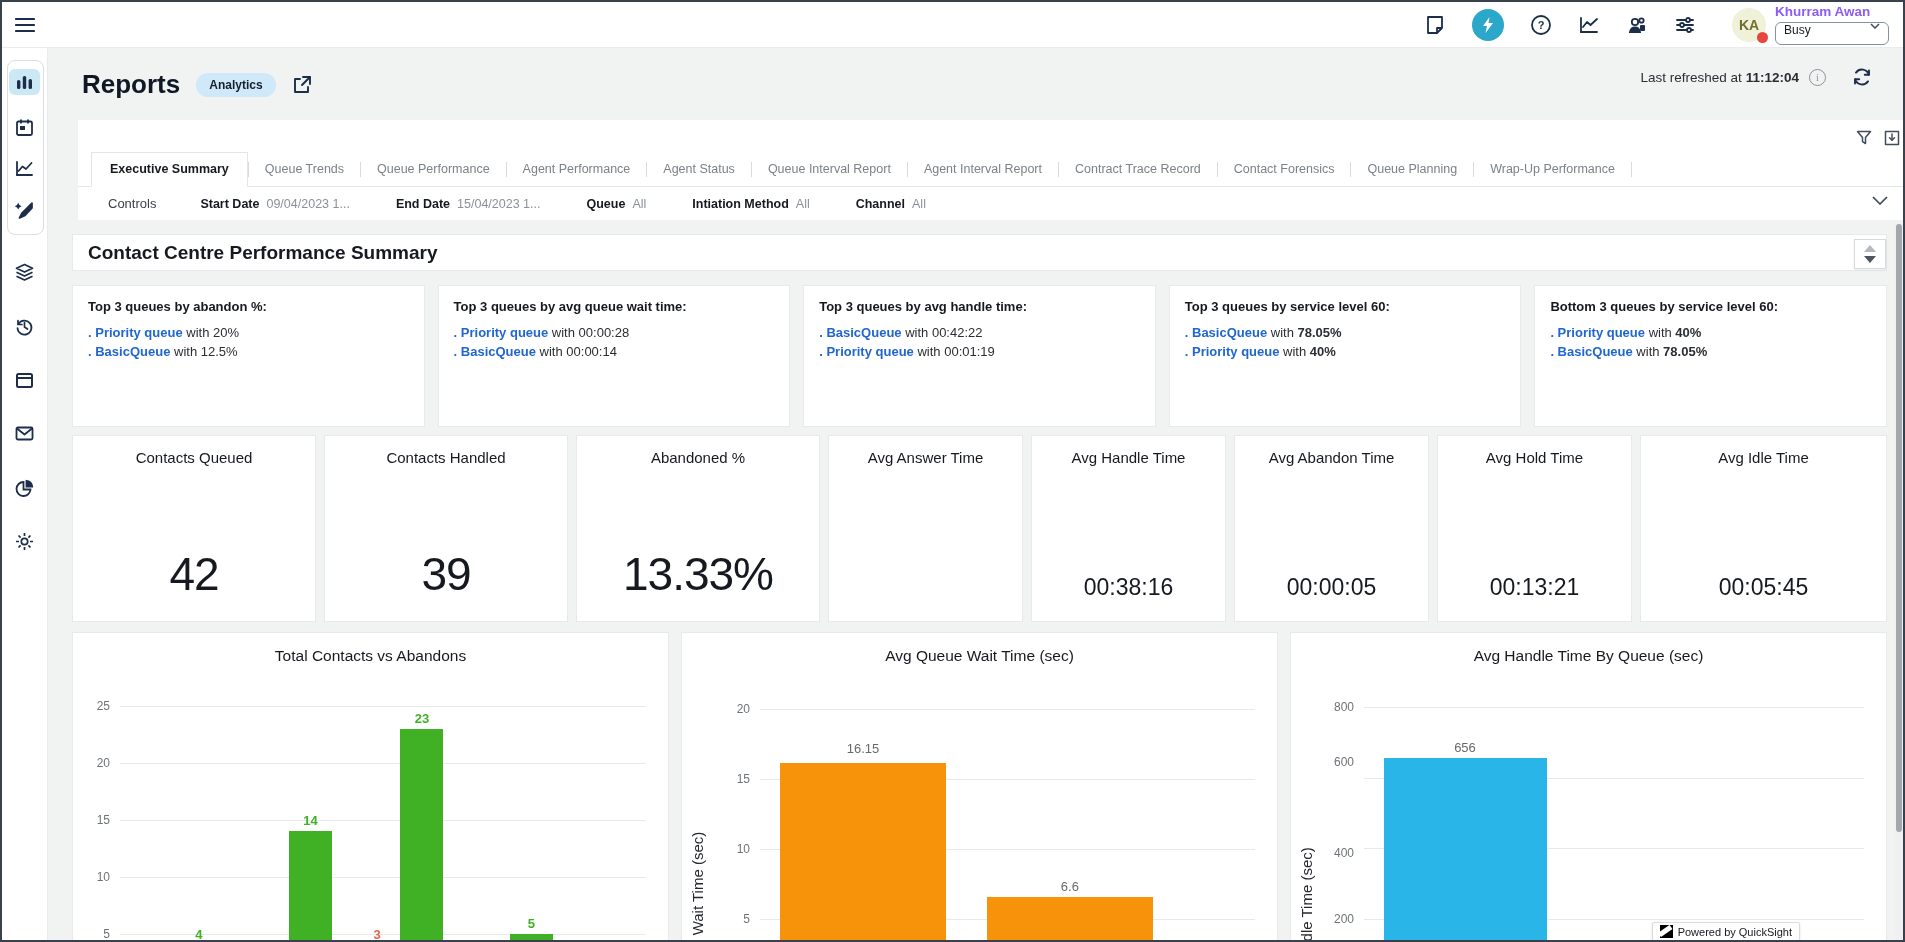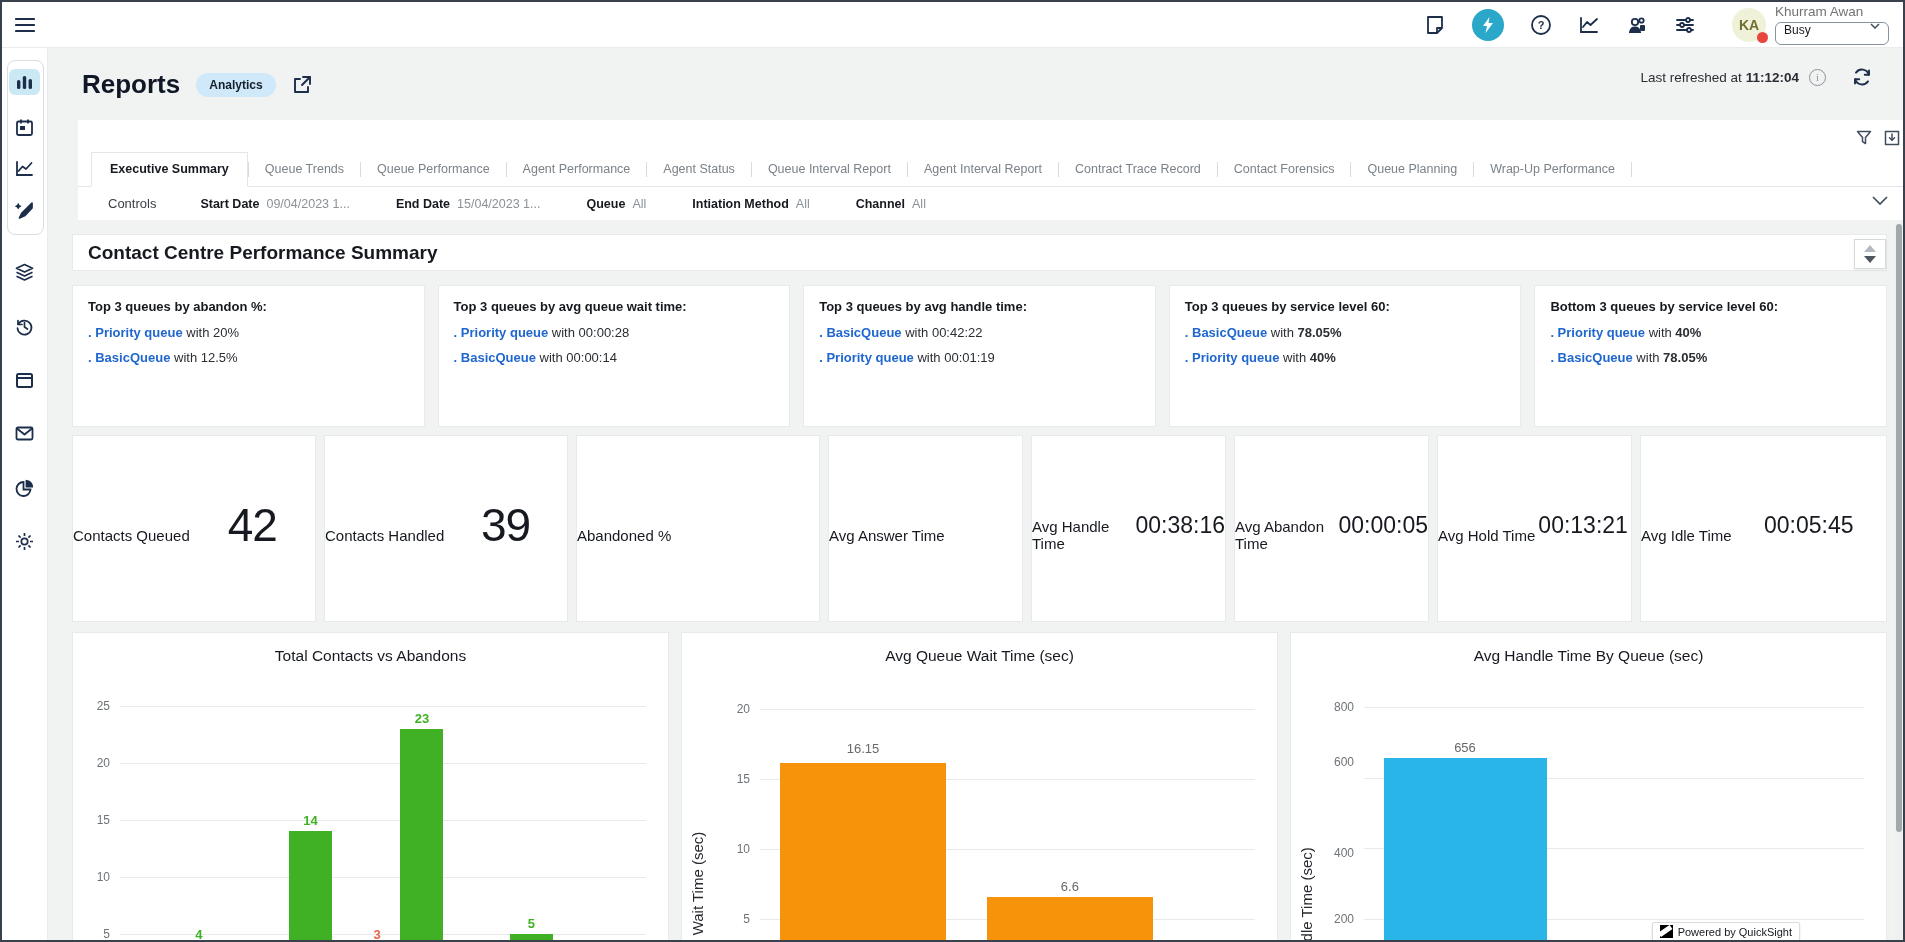--- a/index.html
+++ b/index.html
@@ -11,21 +11,21 @@
           display:flex;align-items:center;z-index:6;}
   .hamburger{width:46px;display:flex;justify-content:center;cursor:pointer}
   .topbar-spacer{flex:1}
   .topbar-icons{display:flex;align-items:center;gap:26px;margin-right:36px}
   .tb-icon{width:22px;height:22px;cursor:pointer}
   .bolt-wrap{width:32px;height:32px;border-radius:50%;background:#2BA8C9;display:flex;align-items:center;justify-content:center;cursor:pointer}
   .avatar{position:relative;width:34px;height:34px;border-radius:50%;background:#eff1d8;display:flex;align-items:center;justify-content:center;
           font-size:14px;font-weight:700;color:#716e31;margin-right:9px;cursor:pointer}
   .avatar .dot{position:absolute;right:-2px;bottom:-1px;width:11px;height:11px;border-radius:50%;background:#e8453c}
   .user-col{display:flex;flex-direction:column;gap:3px;margin-right:14px}
-  .user-name{font-size:13.5px;font-weight:400;color:#737373}
+  .user-name{font-size:13.5px;font-weight:700;color:#8b5cf6}
   .status-select{display:flex;align-items:flex-start;justify-content:space-between;width:96px;height:21px;border:1px solid #87929a;
                  border-radius:6px;padding:0 8px;font-size:12px;color:#16191f;cursor:pointer;background:#fff}
   
   .sidebar{position:absolute;left:0;top:45px;width:45px;bottom:0;background:#fff;border-right:1px solid #e9ebec;z-index:5}
   .nav-group{position:absolute;left:5px;top:13px;width:35px;height:173px;border:1px solid #d9dee0;border-radius:8px;background:#fff}
   .s-icon{position:absolute;left:12px;width:21px;height:21px;cursor:pointer}
   .s-active{position:absolute;left:7px;width:31px;height:26px;border-radius:6px;background:#cbe8f5}
   
   .main{position:absolute;left:46px;top:45px;right:0;bottom:0;background:#f1f2f2;overflow:hidden}
   .page-title-row{position:absolute;left:34px;top:22px;display:flex;align-items:center;gap:16px}
@@ -55,24 +55,24 @@
   .card{background:#fff;border:1px solid #e7e9ea;box-sizing:border-box}
   .title-card{position:absolute;left:24px;top:187px;width:1815px;height:37px;display:flex;align-items:center}
   .summary-title{font-size:19px;font-weight:700;padding-left:15px;color:#16191f}
   .stepper{position:absolute;right:0;top:4px;width:30px;height:28px;border:1px solid #d5dbdb;background:#fff;display:flex;
            flex-direction:column;align-items:center;justify-content:center;gap:4px;cursor:pointer;box-shadow:0 1px 2px rgba(0,0,0,.08)}
   .tri-up{width:0;height:0;border-left:6px solid transparent;border-right:6px solid transparent;border-bottom:7px solid #b3b9be}
   .tri-down{width:0;height:0;border-left:6px solid transparent;border-right:6px solid transparent;border-top:7px solid #4d565e}
   .insight-row{position:absolute;left:24px;top:238px;width:1815px;height:142px;display:flex;gap:13px}
   .insight-card{flex:1;padding:13px 15px;font-size:13px}
   .insight-title{font-weight:700;margin-bottom:9px;color:#16191f}
-  .insight-item{margin-top:6px;line-height:19px;color:#2a2e33}
+  .insight-item{line-height:19px;color:#2a2e33}
   .queue-link{color:#1f66cf;font-weight:700;cursor:pointer}
   .kpi-row{position:absolute;left:24px;top:388px;width:1815px;height:187px;display:flex;gap:8px}
-  .kpi-card{display:flex;flex-direction:row;align-items:center;padding-top:13px}
+  .kpi-card{display:flex;flex-direction:column;align-items:center;padding-top:13px}
   .kpi-lg{width:244px}.kpi-sm{width:195px}.kpi-end{flex:1}
   .kpi-label{font-size:15px;color:#16191f}
   .kpi-value{flex:1;display:flex;align-items:flex-end;justify-content:center;padding-bottom:20px}
   .v-big{font-size:46px;letter-spacing:-1px;color:#16191f}
   .v-time{font-size:23px;color:#16191f}
   .charts-row{position:absolute;left:24px;top:585px;width:1815px;height:312px;display:flex;gap:12px}
   .chart-card{flex:1;position:relative;overflow:hidden}
   .chart-title{position:absolute;top:14px;left:0;right:0;text-align:center;font-size:15.5px;color:#16191f}
   .gridline{position:absolute;height:1px;background:#e8eaea}
   .ytick{position:absolute;font-size:12px;color:#6e7377;text-align:right}
@@ -335,20 +335,23 @@
           </div>
         </div>
         <div class="kpi-card card kpi-lg">
           <div class="kpi-label">Contacts Handled</div>
           <div class="kpi-value">
             <span class="v-big">39</span>
           </div>
         </div>
         <div class="kpi-card card kpi-lg">
           <div class="kpi-label">Abandoned %</div>
+          <div class="kpi-value">
+            <span class="v-big">13.33%</span>
+          </div>
         </div>
         <div class="kpi-card card kpi-sm">
           <div class="kpi-label">Avg Answer Time</div>
         </div>
         <div class="kpi-card card kpi-sm">
           <div class="kpi-label">Avg Handle Time</div>
           <div class="kpi-value">
             <span class="v-time">00:38:16</span>
           </div>
         </div>

